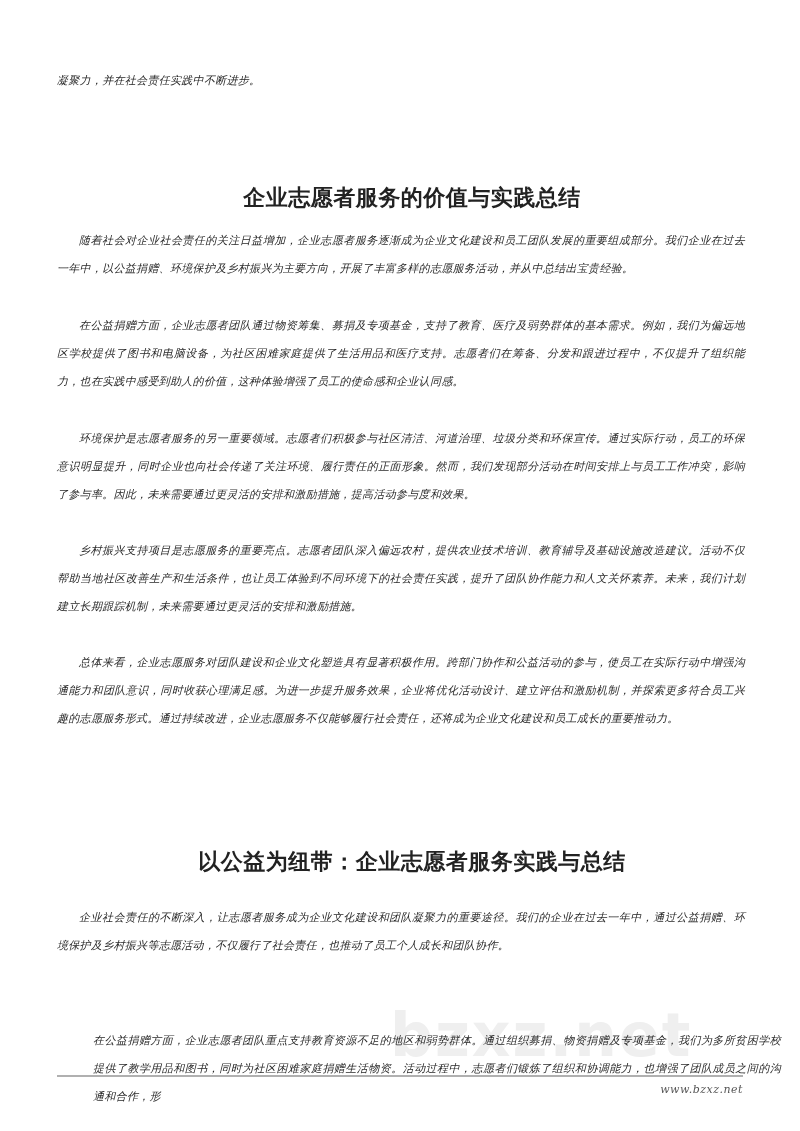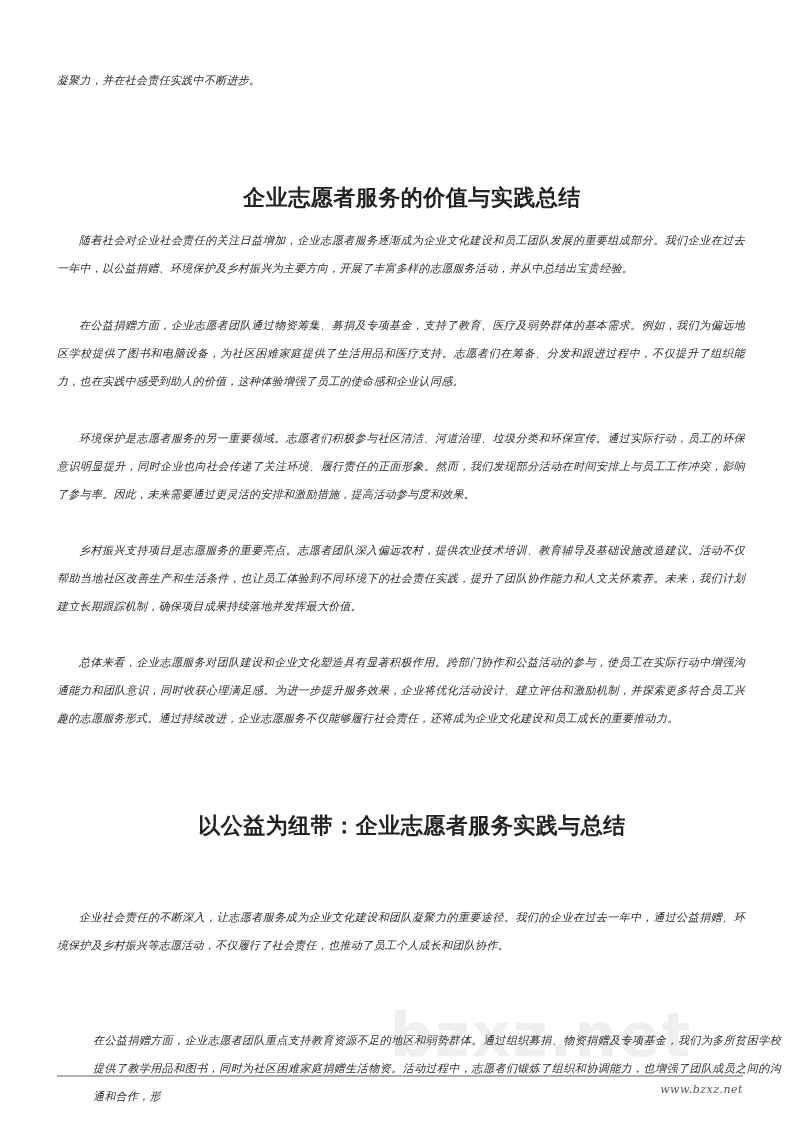--- a/index.html
+++ b/index.html
@@ -23,23 +23,23 @@
 <div class="watermark">bzxz.net</div>
 
 <div class="page">
   <p class="para abs" style="top:67px;">凝聚力，并在社会责任实践中不断进步。</p>
 
   <h1 class="heading abs" style="top:172px;">企业志愿者服务的价值与实践总结</h1>
 
   <p class="para indent abs" style="top:227px;">随着社会对企业社会责任的关注日益增加，企业志愿者服务逐渐成为企业文化建设和员工团队发展的重要组成部分。我们企业在过去一年中，以公益捐赠、环境保护及乡村振兴为主要方向，开展了丰富多样的志愿服务活动，并从中总结出宝贵经验。</p>
   <p class="para indent abs" style="top:312px;">在公益捐赠方面，企业志愿者团队通过物资筹集、募捐及专项基金，支持了教育、医疗及弱势群体的基本需求。例如，我们为偏远地区学校提供了图书和电脑设备，为社区困难家庭提供了生活用品和医疗支持。志愿者们在筹备、分发和跟进过程中，不仅提升了组织能力，也在实践中感受到助人的价值，这种体验增强了员工的使命感和企业认同感。</p>
   <p class="para indent abs" style="top:425px;">环境保护是志愿者服务的另一重要领域。志愿者们积极参与社区清洁、河道治理、垃圾分类和环保宣传。通过实际行动，员工的环保意识明显提升，同时企业也向社会传递了关注环境、履行责任的正面形象。然而，我们发现部分活动在时间安排上与员工工作冲突，影响了参与率。因此，未来需要通过更灵活的安排和激励措施，提高活动参与度和效果。</p>
-  <p class="para indent abs" style="top:537px;">乡村振兴支持项目是志愿服务的重要亮点。志愿者团队深入偏远农村，提供农业技术培训、教育辅导及基础设施改造建议。活动不仅帮助当地社区改善生产和生活条件，也让员工体验到不同环境下的社会责任实践，提升了团队协作能力和人文关怀素养。未来，我们计划建立长期跟踪机制，确保项目成果持续落地并发挥最大价值。</p>
+  <p class="para indent abs" style="top:537px;">乡村振兴支持项目是志愿服务的重要亮点。志愿者团队深入偏远农村，提供农业技术培训、教育辅导及基础设施改造建议。活动不仅帮助当地社区改善生产和生活条件，也让员工体验到不同环境下的社会责任实践，提升了团队协作能力和人文关怀素养。未来，我们计划建立长期跟踪机制，未来需要通过更灵活的安排和激励措施。</p>
   <p class="para indent abs" style="top:649px;">总体来看，企业志愿服务对团队建设和企业文化塑造具有显著积极作用。跨部门协作和公益活动的参与，使员工在实际行动中增强沟通能力和团队意识，同时收获心理满足感。为进一步提升服务效果，企业将优化活动设计、建立评估和激励机制，并探索更多符合员工兴趣的志愿服务形式。通过持续改进，企业志愿服务不仅能够履行社会责任，还将成为企业文化建设和员工成长的重要推动力。</p>
 
-  <h1 class="heading abs" style="top:800px;">以公益为纽带：企业志愿者服务实践与总结</h1>
+  <h1 class="heading abs" style="top:836px;">以公益为纽带：企业志愿者服务实践与总结</h1>
 
   <p class="para indent abs" style="top:904px;">企业社会责任的不断深入，让志愿者服务成为企业文化建设和团队凝聚力的重要途径。我们的企业在过去一年中，通过公益捐赠、环境保护及乡村振兴等志愿活动，不仅履行了社会责任，也推动了员工个人成长和团队协作。</p>
   <p class="para abs" style="top:1027px;margin-left:36px;">在公益捐赠方面，企业志愿者团队重点支持教育资源不足的地区和弱势群体。通过组织募捐、物资捐赠及专项基金，我们为多所贫困学校提供了教学用品和图书，同时为社区困难家庭捐赠生活物资。活动过程中，志愿者们锻炼了组织和协调能力，也增强了团队成员之间的沟通和合作，形</p>
 </div>
 
 <div class="rule"></div>
 <div class="footer-url">www.bzxz.net</div>
 
 </body></html>

